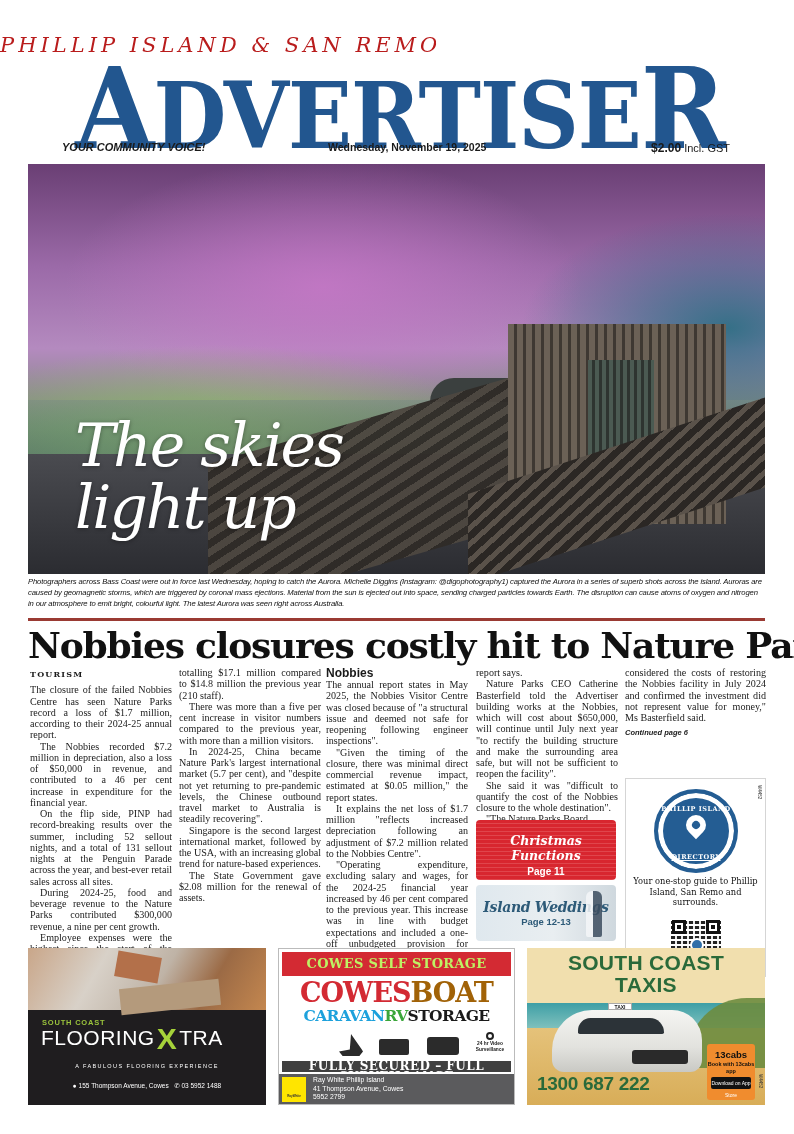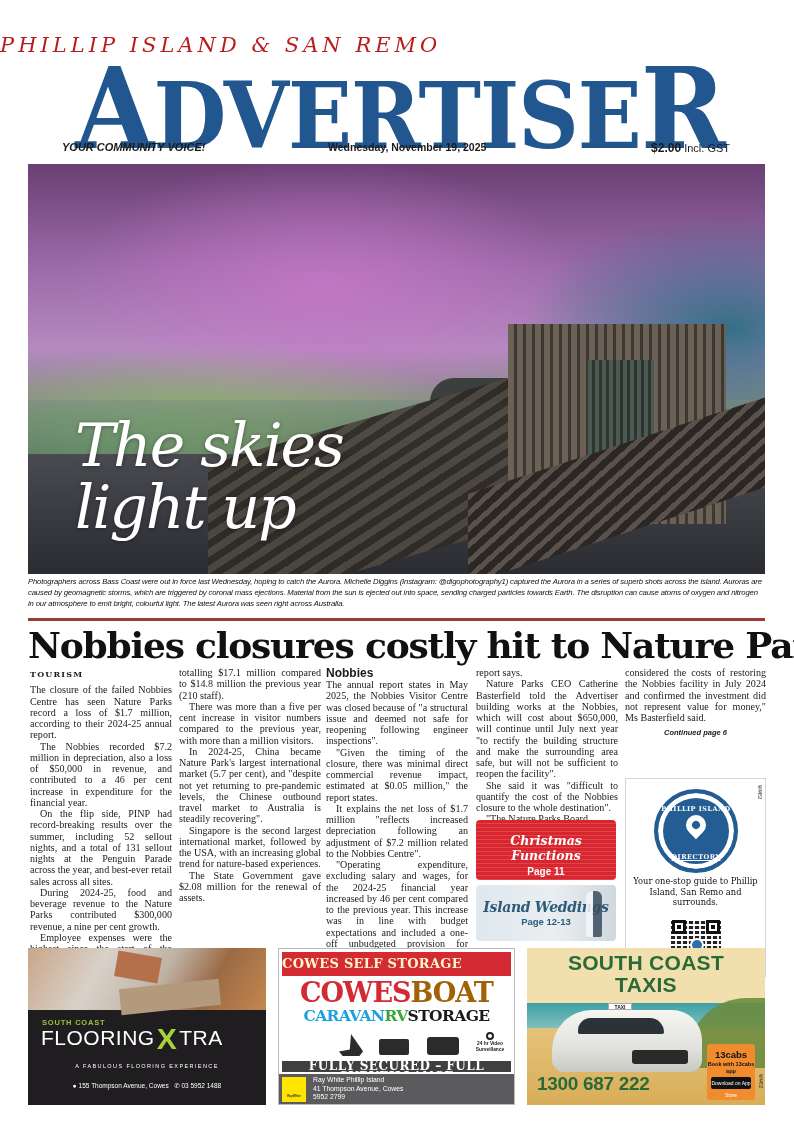--- a/index.html
+++ b/index.html
@@ -60,21 +60,21 @@
     font-size: 10.1px; line-height: 11.25px; text-align: justify; color: #1a1a1a; hyphens: auto; }
   .col p { text-indent: 10px; }
   .col p.first { text-indent: 0; }
   .kicker { font-family: "DejaVu Serif", serif; font-weight: bold; font-size: 8px; letter-spacing: 1.2px; margin-bottom: 4px; text-indent: 0; }
   .subhead { font-family: "Liberation Sans", sans-serif; font-weight: bold; font-size: 12px; line-height: 12px; text-indent: 0; }
   .col1 { left: 30px; }
   .col2 { left: 179px; top: 667px; }
   .col3 { left: 326px; top: 667px; }
   .col4 { left: 476px; top: 667px; }
   .col5 { left: 625px; top: 667px; width: 141px; }
-  .continued { font-family: "Liberation Sans", sans-serif; font-style: italic; font-weight: bold; font-size: 7.5px; text-align: center; margin-top: 4px; text-indent: 0; }
+  .continued { font-family: "Liberation Sans", sans-serif; font-style: italic; font-weight: bold; font-size: 7.5px; text-align: left; margin-top: 4px; text-indent: 0; }
 
   
   .promo { position: absolute; left: 476px; width: 140px; border-radius: 4px; overflow: hidden; text-align: center; }
   .promo-xmas { top: 820px; height: 60px;
     background: repeating-linear-gradient(180deg, #d8262f 0px, #d8262f 3px, #e0454c 3px, #e0454c 4px); color: #fff; }
   .promo-xmas .t { font-family: "DejaVu Serif", serif; font-style: italic; font-weight: bold; font-size: 12.5px; margin-top: 13px; }
   .promo-xmas .p { font-family: "Liberation Sans", sans-serif; font-weight: bold; font-size: 10px; margin-top: 3px; }
   .promo-wed { top: 885px; height: 56px;
     background: linear-gradient(90deg, #dfe8ee 0%, #e9eef1 55%, #cfd8de 100%); color: #2d5a78; }
   .promo-wed .t { font-family: "DejaVu Serif", serif; font-style: italic; font-weight: bold; font-size: 14px; margin-top: 14px; letter-spacing: -0.3px; }
@@ -109,21 +109,21 @@
     background: linear-gradient(120deg, #c9a689 0%, #d8d1c8 30%, #bfb3a6 55%, #9b6a45 75%, #c4874f 100%); }
   .ad-floor .tile1 { position: absolute; left: 88px; top: 6px; width: 44px; height: 26px; background: #b3704a; transform: rotate(10deg); }
   .ad-floor .tile2 { position: absolute; left: 92px; top: 36px; width: 100px; height: 26px; background: #b49a7c; transform: rotate(-6deg); }
   .ad-floor .sc { position: absolute; left: 14px; top: 70px; font-family: "Liberation Sans", sans-serif; font-weight: bold; font-size: 7.5px; letter-spacing: 0.8px; color: #9bc43c; }
   .ad-floor .brand { position: absolute; left: 13px; top: 78px; font-family: "Liberation Sans", sans-serif; font-size: 21px; color: #fff; letter-spacing: 0.5px; white-space: nowrap; }
   .ad-floor .brand .x { color: #a6d23a; font-weight: bold; font-size: 30px; line-height: 20px; vertical-align: -4px; margin: 0 2px; }
   .ad-floor .tag { position: absolute; left: 0; top: 115px; width: 238px; text-align: center; font-family: "Liberation Sans", sans-serif; font-size: 5.5px; letter-spacing: 1.4px; color: #fff; }
   .ad-floor .addr { position: absolute; left: 0; top: 134px; width: 238px; text-align: center; font-family: "Liberation Sans", sans-serif; font-size: 6.5px; color: #fff; }
 
   .ad-cowes { left: 278px; width: 237px; background: #ffffff; border: 1px solid #bbb; }
-  .ad-cowes .top { position: absolute; left: 3px; top: 3px; width: 229px; height: 24px; background: #d32a33; color: #fef9c3; text-align: left;
+  .ad-cowes .top { position: absolute; left: 3px; top: 3px; width: 229px; height: 24px; background: #d32a33; color: #bef264; text-align: center;
     font-family: "DejaVu Serif", serif; font-weight: bold; font-size: 13px; line-height: 24px; letter-spacing: 0.3px; }
   .ad-cowes .l1 { position: absolute; left: 0; top: 29px; width: 235px; text-align: center; font-family: "DejaVu Serif", serif; font-weight: bold; font-size: 27px; letter-spacing: -1px; line-height: 30px; }
   .ad-cowes .l2 { position: absolute; left: 0; top: 58px; width: 235px; text-align: center; font-family: "DejaVu Serif", serif; font-weight: bold; font-size: 15.5px; letter-spacing: -0.6px; line-height: 18px; }
   .ad-cowes .icons { position: absolute; left: 0; top: 83px; width: 235px; height: 28px; }
   .ad-cowes .ic { position: absolute; top: 2px; height: 22px; background: #2b2b2b; }
   .ad-cowes .ic.boat { left: 60px; width: 24px; clip-path: polygon(50% 0, 95% 70%, 100% 80%, 85% 100%, 15% 100%, 0 80%, 45% 70%); }
   .ad-cowes .ic.trailer { left: 100px; width: 30px; height: 16px; top: 7px; border-radius: 2px; }
   .ad-cowes .ic.rv { left: 148px; width: 32px; height: 18px; top: 5px; border-radius: 3px; }
   .ad-cowes .cam { position: absolute; left: 196px; top: 0; width: 30px; text-align: center; font-family: "Liberation Sans", sans-serif; font-weight: bold; font-size: 4.8px; line-height: 6px; }
   .ad-cowes .cam .c { display: block; margin: 0 auto 1px; width: 8px; height: 8px; border: 2px solid #222; border-radius: 50%; }

